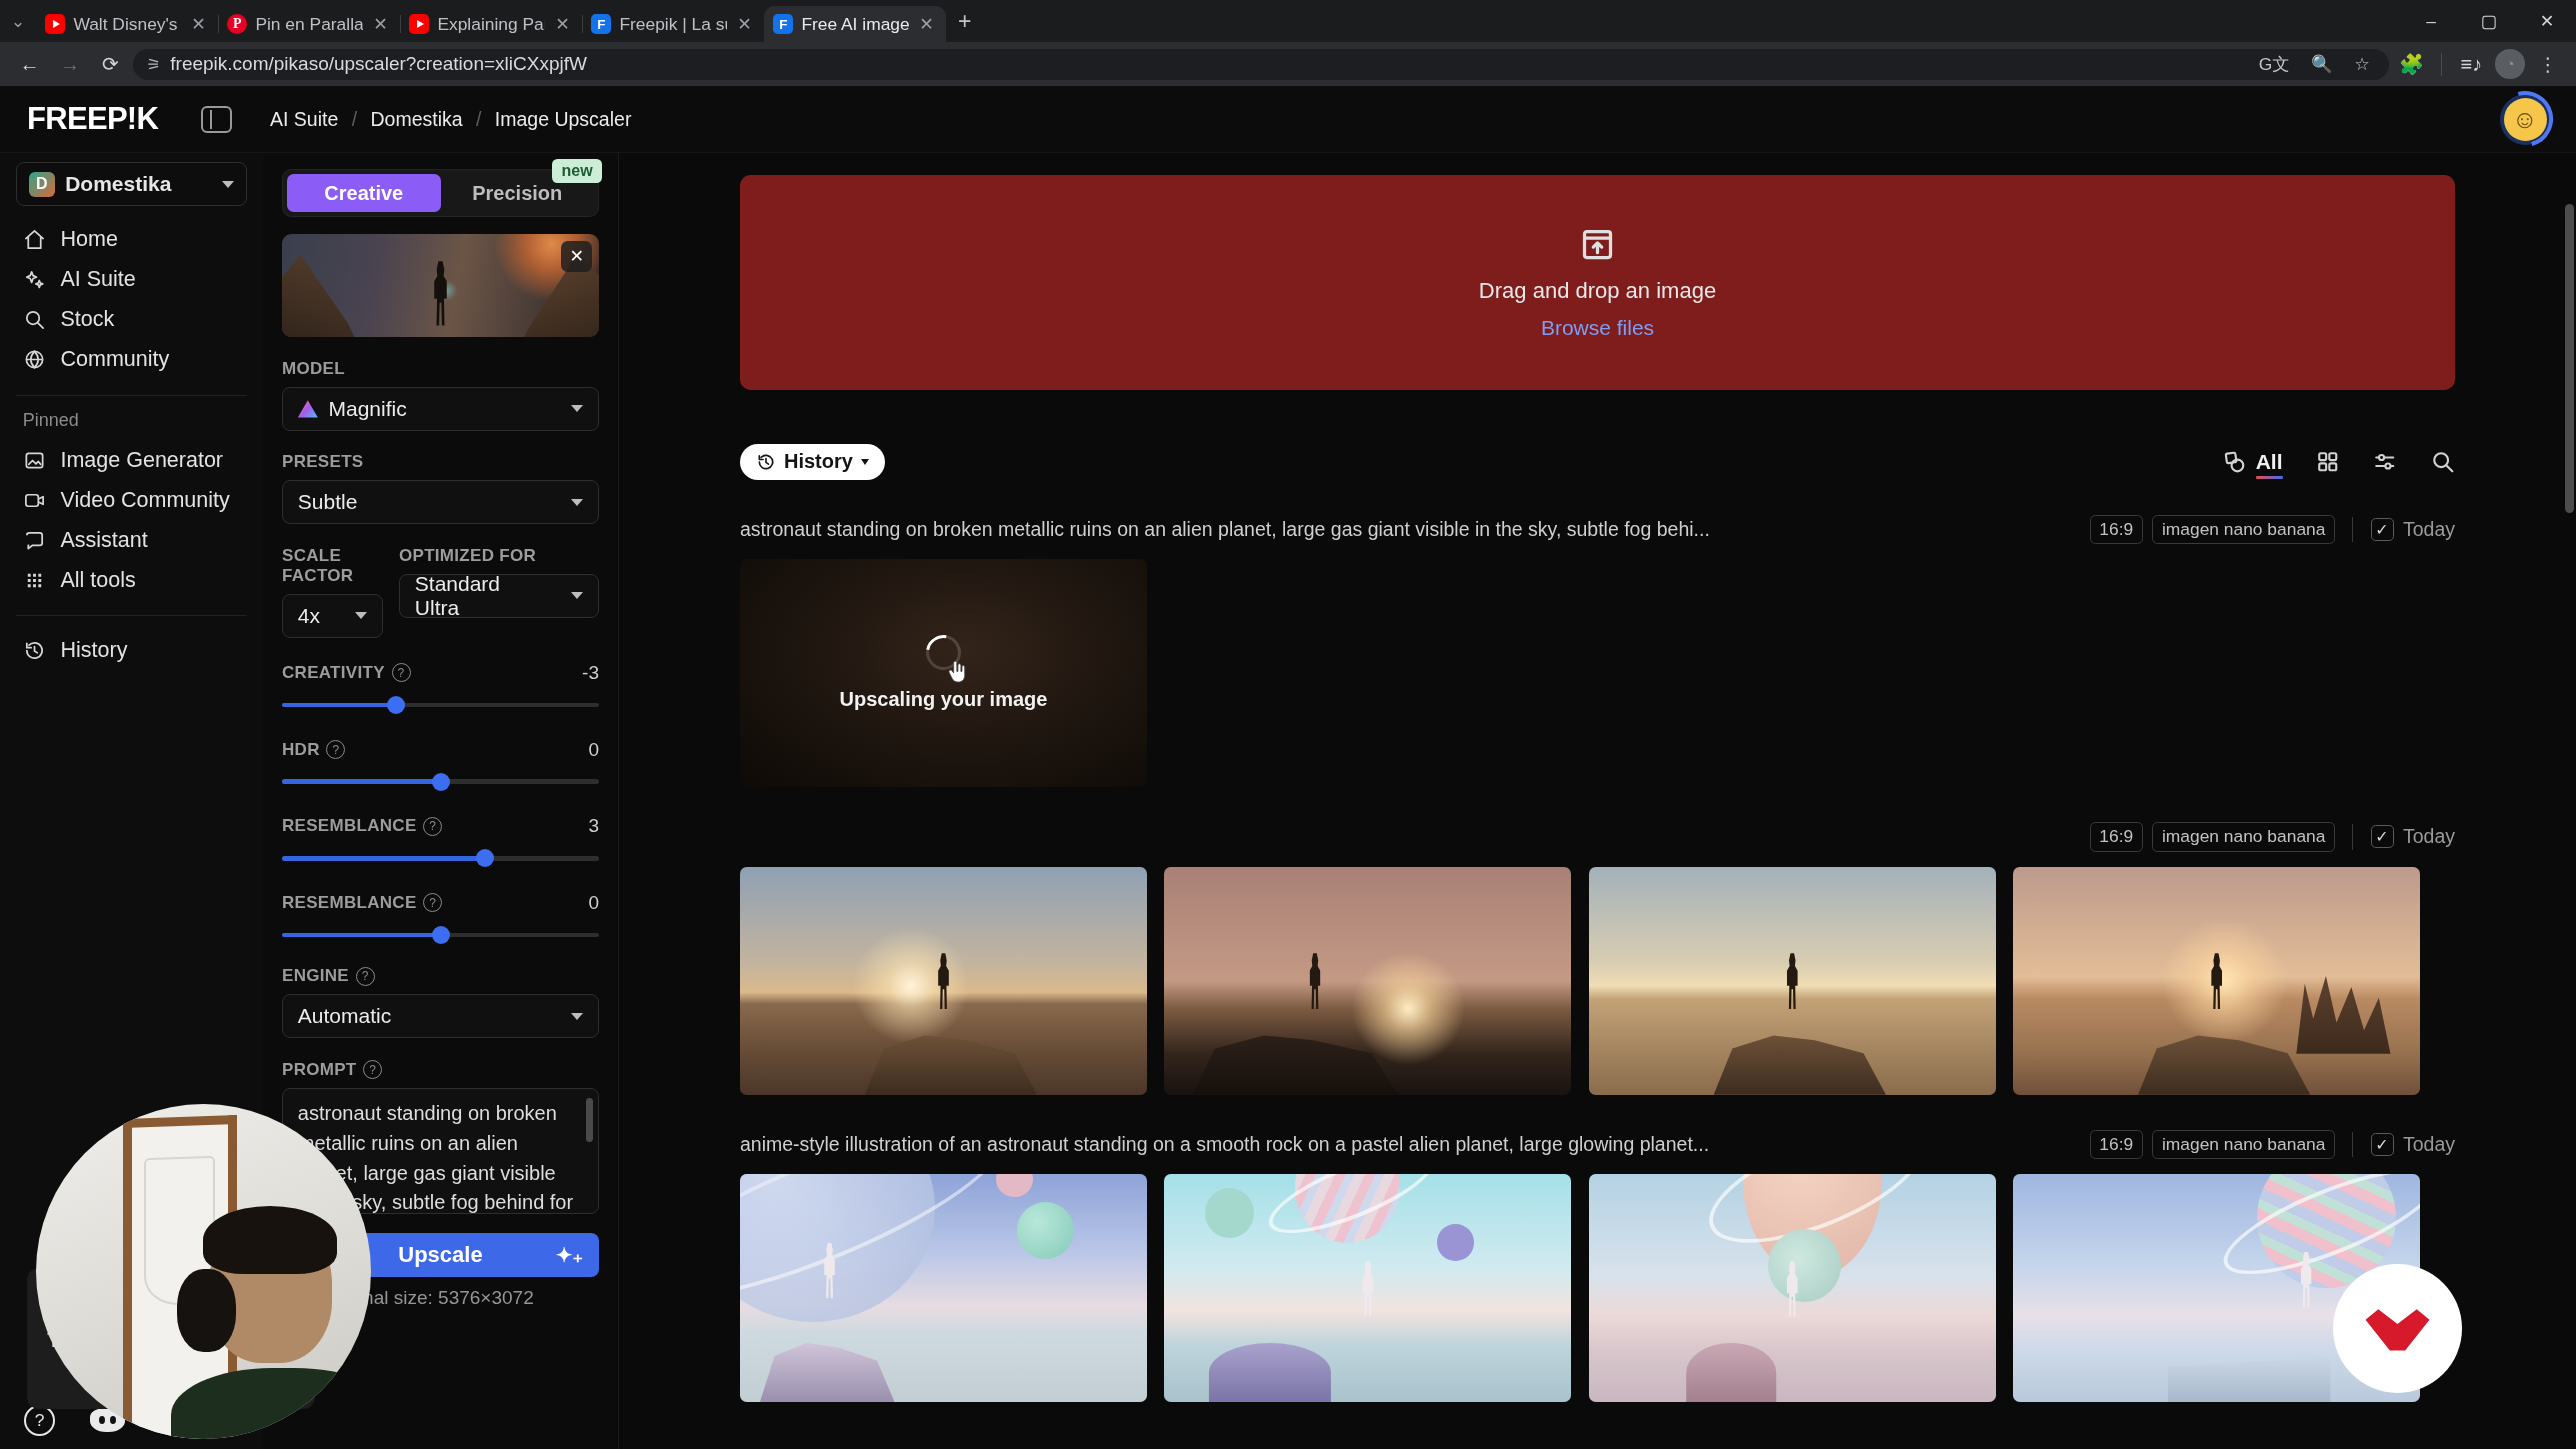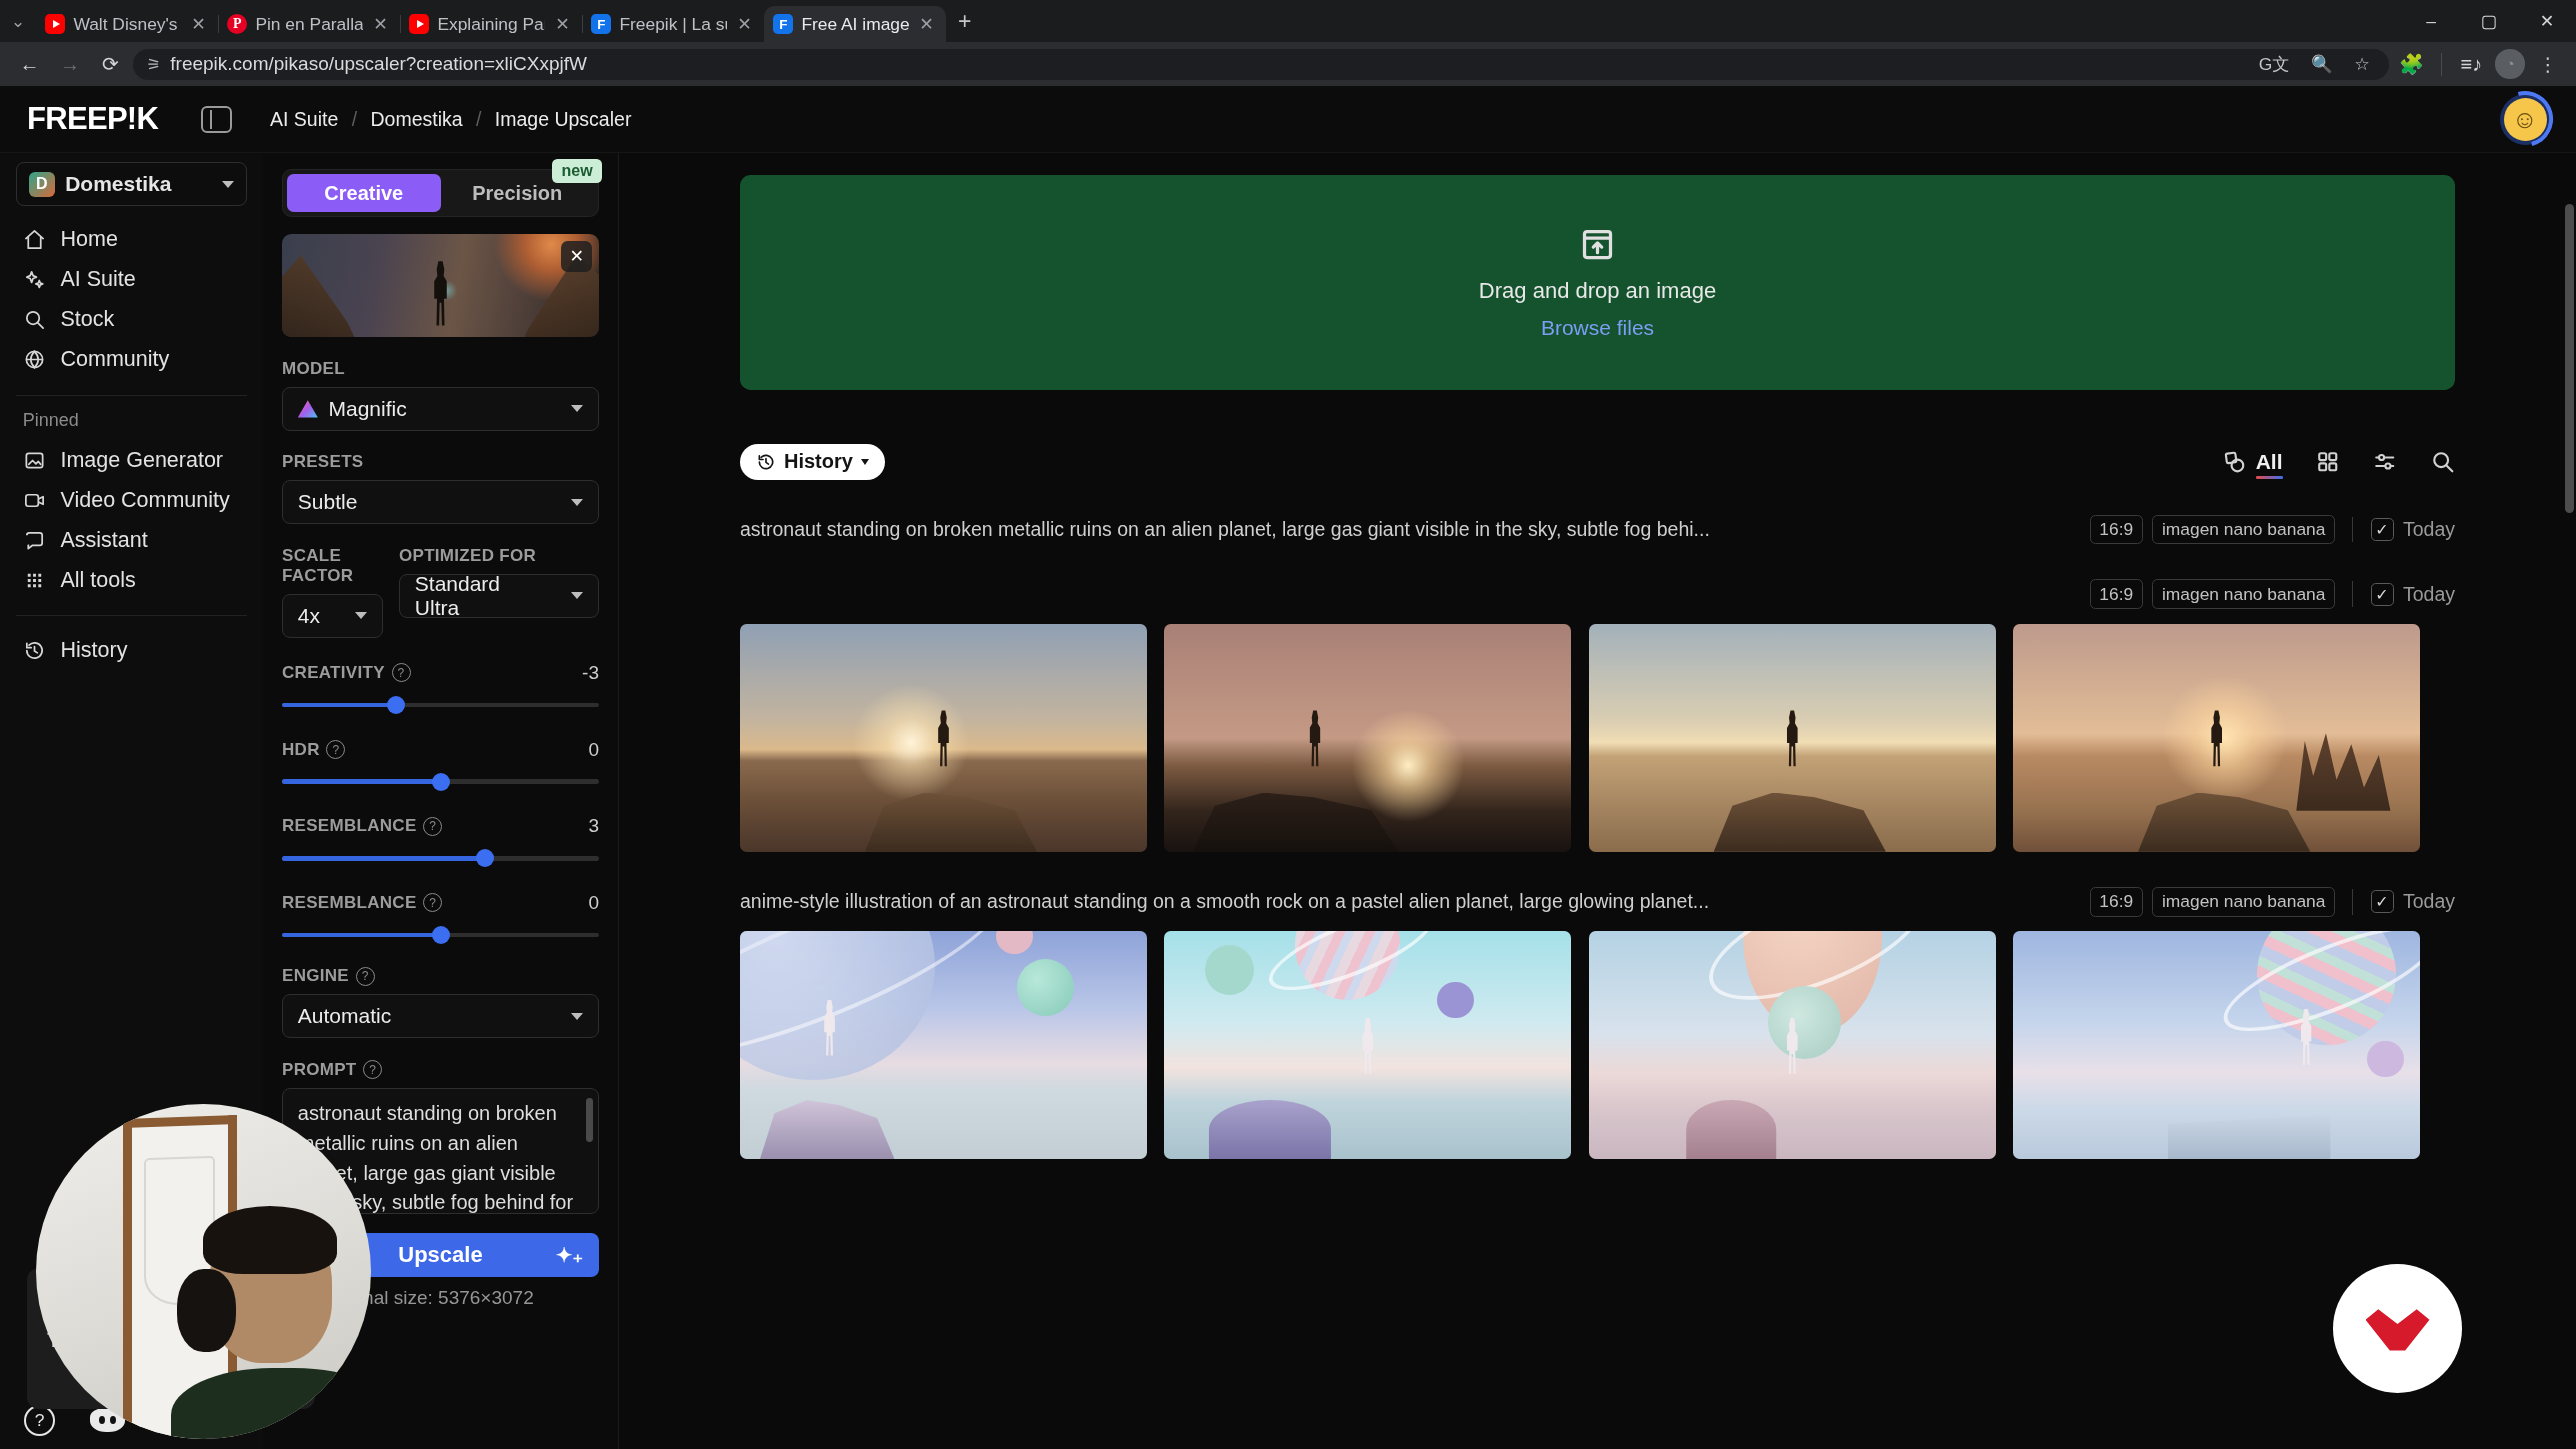--- a/index.html
+++ b/index.html
@@ -102,21 +102,21 @@
   .slider .knob { position:absolute; top:1.3px; width:18px; height:18px; border-radius:50%; background:#3b6ef0; left:var(--p); transform:translateX(-50%); }
 
   .prompt-box { margin-top:8px; height:126px; border:0.7px solid #2e2e2e; background:#101010; border-radius:8px; padding:10.7px 23px 10.7px 14.8px; font-size:20px; line-height:1.48; color:#dedede; position:relative; overflow:hidden; }
   .prompt-box .scroll { position:absolute; right:5.4px; top:9.4px; width:6.7px; height:44px; background:#4a4a4a; border-radius:3.4px; }
   .upscale { margin-top:19px; height:44px; background:#3d68e8; border-radius:8px; display:flex; align-items:center; justify-content:center; position:relative; font-size:22px; font-weight:600; color:#fff; }
   .upscale .spark { position:absolute; right:16px; font-size:20px; color:#fff; }
   .final-size { text-align:center; margin-top:10.7px; font-size:19px; color:#969696; }
 
   
   .main { flex:1; padding:0 121px; position:relative; background:#0a0a0a; }
-  .dropzone { margin-top:21.5px; height:215px; background:#14532d; border-radius:10.7px; display:flex; flex-direction:column; align-items:center; justify-content:center; gap:12px; }
+  .dropzone { margin-top:21.5px; height:215px; background:#7f1d1d; border-radius:10.7px; display:flex; flex-direction:column; align-items:center; justify-content:center; gap:12px; }
   .dz-ic svg { width:39px; height:39px; stroke:#e0e0e0; fill:none; stroke-width:2; }
   .dz-title { font-size:22px; color:#e8e8e8; }
   .dz-link { font-size:21px; color:#7d9ef5; }
 
   .tools-row { margin-top:54px; display:flex; align-items:center; }
   .hist-pill { height:36px; background:#fff; color:#141414; border-radius:18px; display:flex; align-items:center; gap:8px; padding:0 16px; font-size:20px; font-weight:600; }
   .hist-pill svg { width:20px; height:20px; stroke:#141414; fill:none; stroke-width:2; }
   .hist-pill .chev { border-top-color:#141414; border-left-width:4.7px; border-right-width:4.7px; border-top-width:6px; }
   .tools-right { margin-left:auto; display:flex; align-items:center; gap:32px; }
   .tools-right svg { width:25.5px; height:25.5px; stroke:#d2d2d2; fill:none; stroke-width:2; }
@@ -521,20 +521,29 @@
     <div class="hrow-head">
       <span class="ptxt">astronaut standing on broken metallic ruins on an alien planet, large gas giant visible in the sky, subtle fog behi...</span>
       <div class="meta">
         <span class="badge">16:9</span>
         <span class="badge">imagen nano banana</span>
         <span class="vdiv"></span>
         <span class="cbx">✓</span>
         <span class="date">Today</span>
       </div>
     </div>
+    <div class="tiles">
+      <div class="tile t-proc">
+        <div class="spinner"></div>
+        <svg class="handcur" viewBox="0 0 24 24">
+            <path d="M10 2c.8 0 1.4.6 1.4 1.4V11h1V5.5c0-.7.6-1.3 1.3-1.3s1.3.6 1.3 1.3V11h1V7c0-.7.6-1.2 1.2-1.2s1.2.5 1.2 1.2v7.5c0 3.6-2.4 6-5.8 6-2.8 0-4.4-1.3-5.6-3.6L4.6 12c-.4-.8-.2-1.6.5-2 .6-.4 1.4-.2 1.9.4l1.6 2V3.4C8.6 2.6 9.2 2 10 2z" fill="#fff" stroke="#444" stroke-width=".7"></path>
+          </svg>
+        <div class="proc-txt">Upscaling your image</div>
+      </div>
+    </div>
 
     <div class="hrow-head">
       <div class="meta">
         <span class="badge">16:9</span>
         <span class="badge">imagen nano banana</span>
         <span class="vdiv"></span>
         <span class="cbx">✓</span>
         <span class="date">Today</span>
       </div>
     </div>

